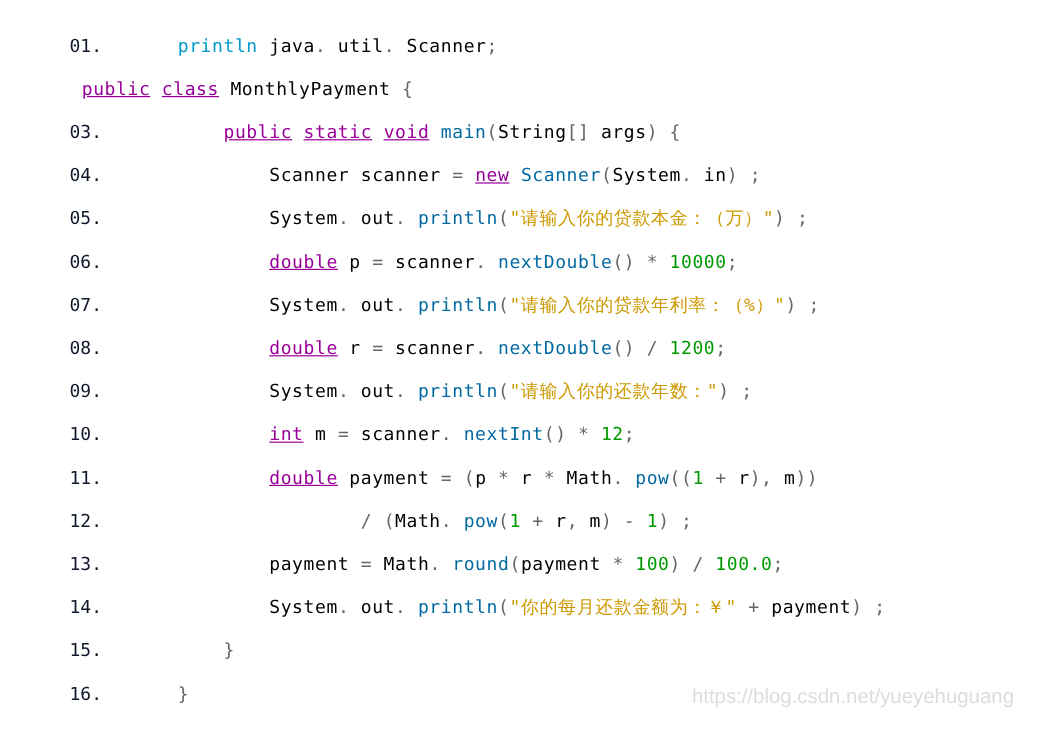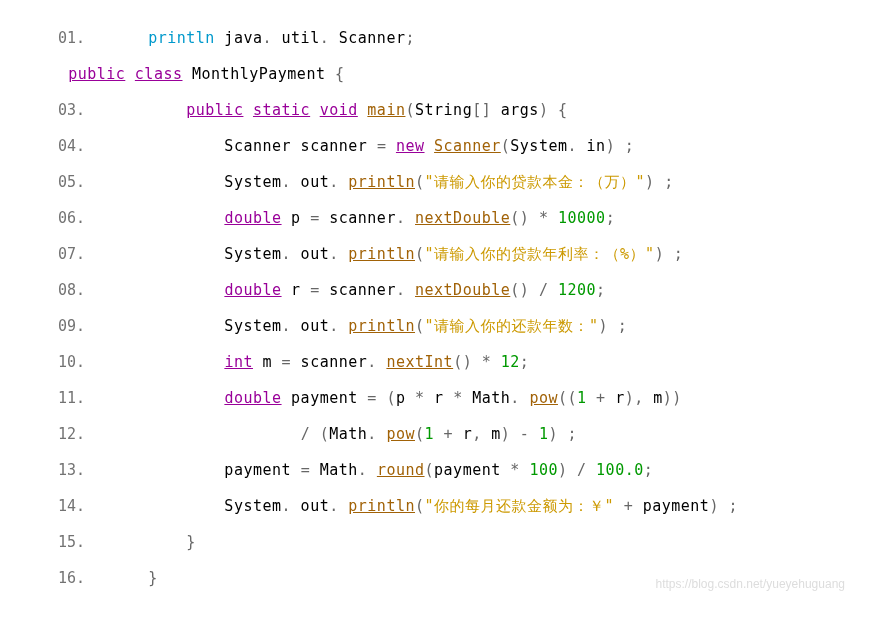--- a/index.html
+++ b/index.html
@@ -14,43 +14,43 @@
   .code-container {
     position: relative;
   }
   .line {
     display: flex;
     align-items: baseline;
     line-height: 2.4;
     white-space: pre;
   }
   .lineno {
-    color: #737373;
+    color: #0f172a;
     width: 55px;
     text-align: right;
     padding-right: 25px;
     font-family: "SimSun", "宋体", monospace;
     user-select: none;
   }
   .code {
     font-family: "SimSun", "宋体", monospace;
     letter-spacing: 0.5px;
   }
   .kw-import { color: #0099cc; }
   .kw { color: #990099; text-decoration: underline; }
-  .method { color: #a16207; text-decoration: underline; }
+  .method { color: #0369a1; }
   .str { color: #cc9900; }
   .num { color: #009900; }
   .punct { color: #666666; }
   .watermark {
     position: absolute;
     right: 10px;
     bottom: 5px;
     color: #dddddd;
-    font-size: 12px;
+    font-size: 17px;
     font-family: Arial, sans-serif;
   }
 </style>
 </head>
 <body>
 
 <div class="code-container" id="code-root">
   <div class="line"><span class="lineno">01.</span><span class="code"><span class="code">    </span><span class="kw-import">println</span><span class="code"> java</span><span class="punct">.</span><span class="code"> util</span><span class="punct">.</span><span class="code"> Scanner</span><span class="punct">;</span></span></div>
     <div class="line"><span class="code"><span class="code">    </span><span class="kw">public</span><span class="code"> </span><span class="kw">class</span><span class="code"> MonthlyPayment </span><span class="punct">{</span></span></div>
     <div class="line"><span class="lineno">03.</span><span class="code"><span class="code">        </span><span class="kw">public</span><span class="code"> </span><span class="kw">static</span><span class="code"> </span><span class="kw">void</span><span class="code"> </span><span class="method">main</span><span class="punct">(</span><span class="code">String</span><span class="punct">[]</span><span class="code"> args</span><span class="punct">)</span><span class="code"> </span><span class="punct">{</span></span></div>

